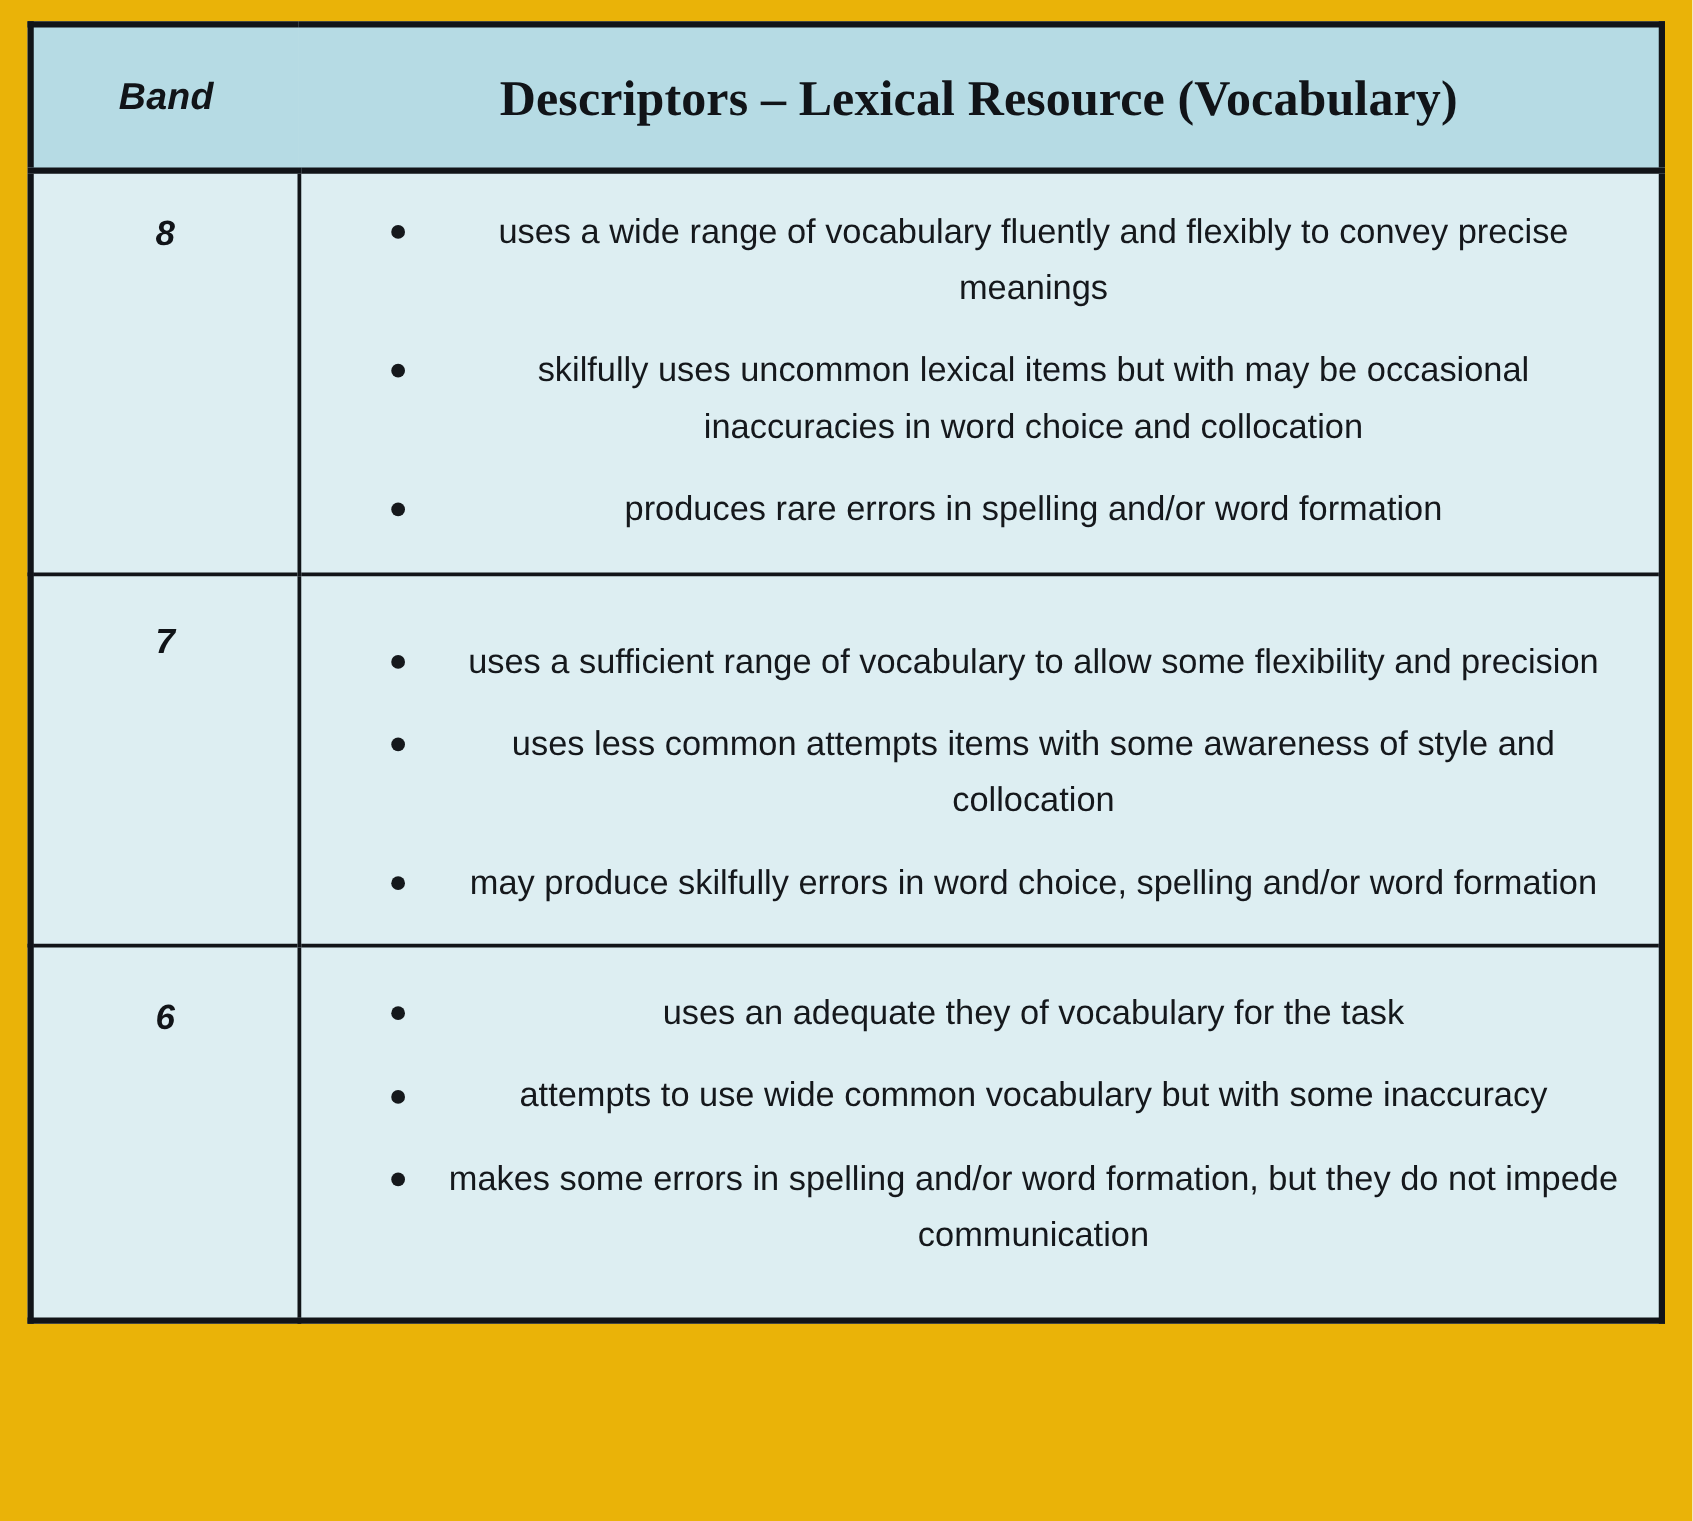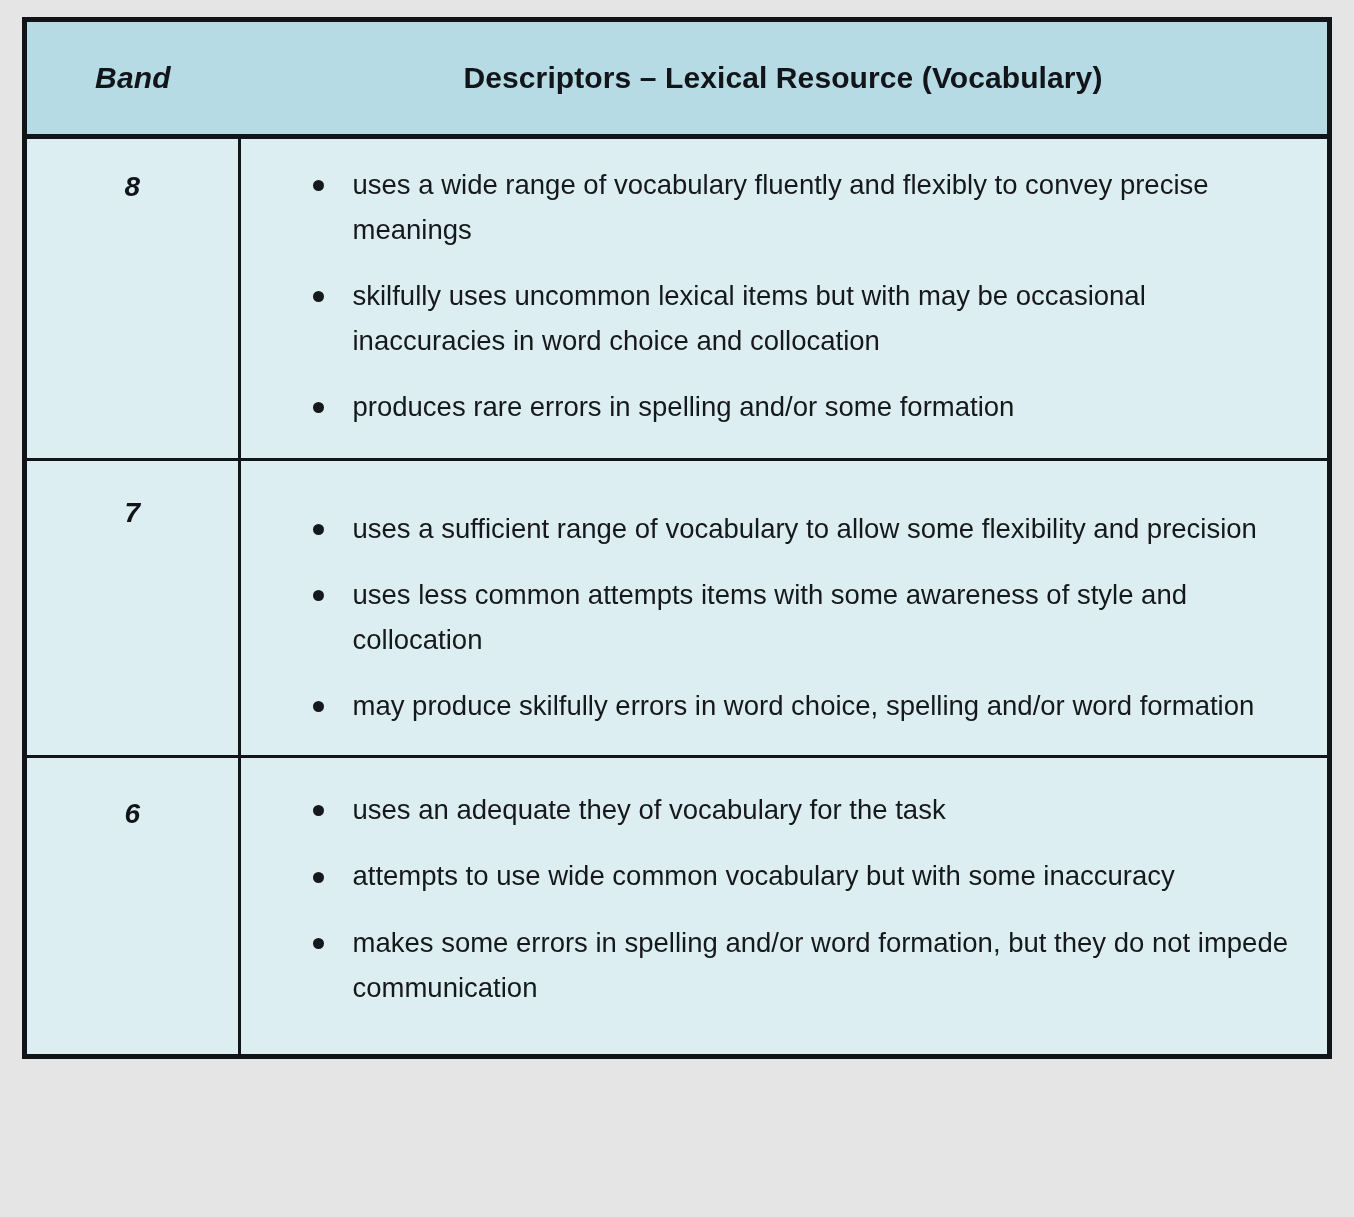--- a/index.html
+++ b/index.html
@@ -11,21 +11,21 @@
     width: 1354px;
     height: 1217px;
     font-family: "Liberation Sans", sans-serif;
     -webkit-font-smoothing: antialiased;
   }
 
   .page {
     position: relative;
     width: 1354px;
     height: 1217px;
-    background: #e5e5e5;
+    background: #eab308;
     box-sizing: border-box;
   }
 
   .band-table {
     position: absolute;
     left: 22px;
     top: 17px;
     width: 1310px;
     border-collapse: collapse;
     table-layout: fixed;
@@ -55,24 +55,25 @@
 
   .hdr-band-label {
     font-size: 30px;
     font-weight: bold;
     font-style: italic;
     color: #111418;
     text-align: center;
     letter-spacing: 0.2px;
   }
   .hdr-desc-label {
-    font-size: 30px;
+    font-size: 40px;
     font-weight: bold;
     color: #111418;
     letter-spacing: 0.1px;
+    font-family: Liberation Serif, serif;
   }
 
   
   .band-table tbody tr {
     background: #ddeef2;
   }
   .band-table tbody tr + tr td {
     border-top: 3px solid #111418;
   }
   .band-table tbody td {
@@ -96,20 +97,21 @@
     font-style: italic;
     color: #111418;
     padding-top: 36px;
     line-height: 1;
   }
 
   .desc-list {
     list-style: none;
     margin: 0;
     padding: 18px 26px 26px 0;
+    text-align: center;
   }
   .desc-item {
     position: relative;
     margin: 0 0 22px 0;
     padding-left: 112px;
     font-size: 27.5px;
     line-height: 1.62;
     color: #15181c;
   }
   .desc-item:last-child {
@@ -162,21 +164,21 @@
             <li class="desc-item">
               <span class="bullet-dot"></span>
               <span>uses a wide range of vocabulary fluently and flexibly to convey precise meanings</span>
             </li>
             <li class="desc-item">
               <span class="bullet-dot"></span>
               <span>skilfully uses uncommon lexical items but with may be occasional inaccuracies in word choice and collocation</span>
             </li>
             <li class="desc-item">
               <span class="bullet-dot"></span>
-              <span>produces rare errors in spelling and/or some formation</span>
+              <span>produces rare errors in spelling and/or word formation</span>
             </li>
           </ul>
         </td>
       </tr>
 
       <tr data-band="7">
         <td class="cell-band">
           <span class="band-number">7</span>
         </td>
         <td class="cell-desc">

